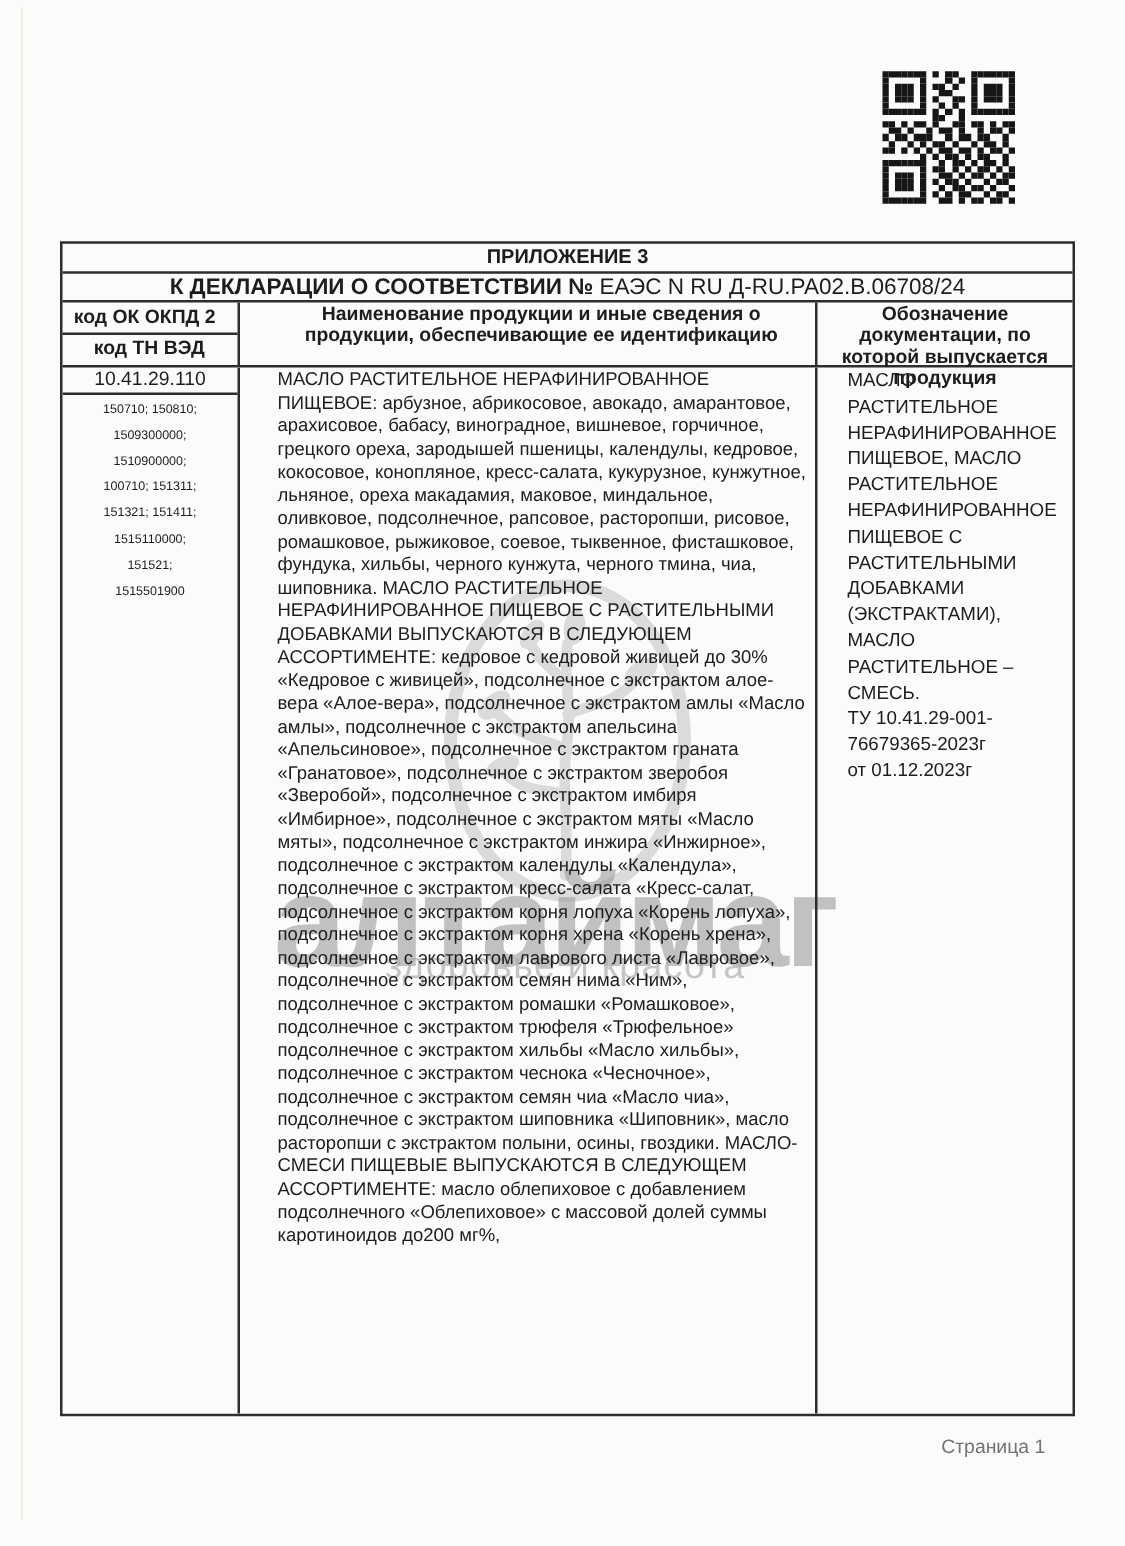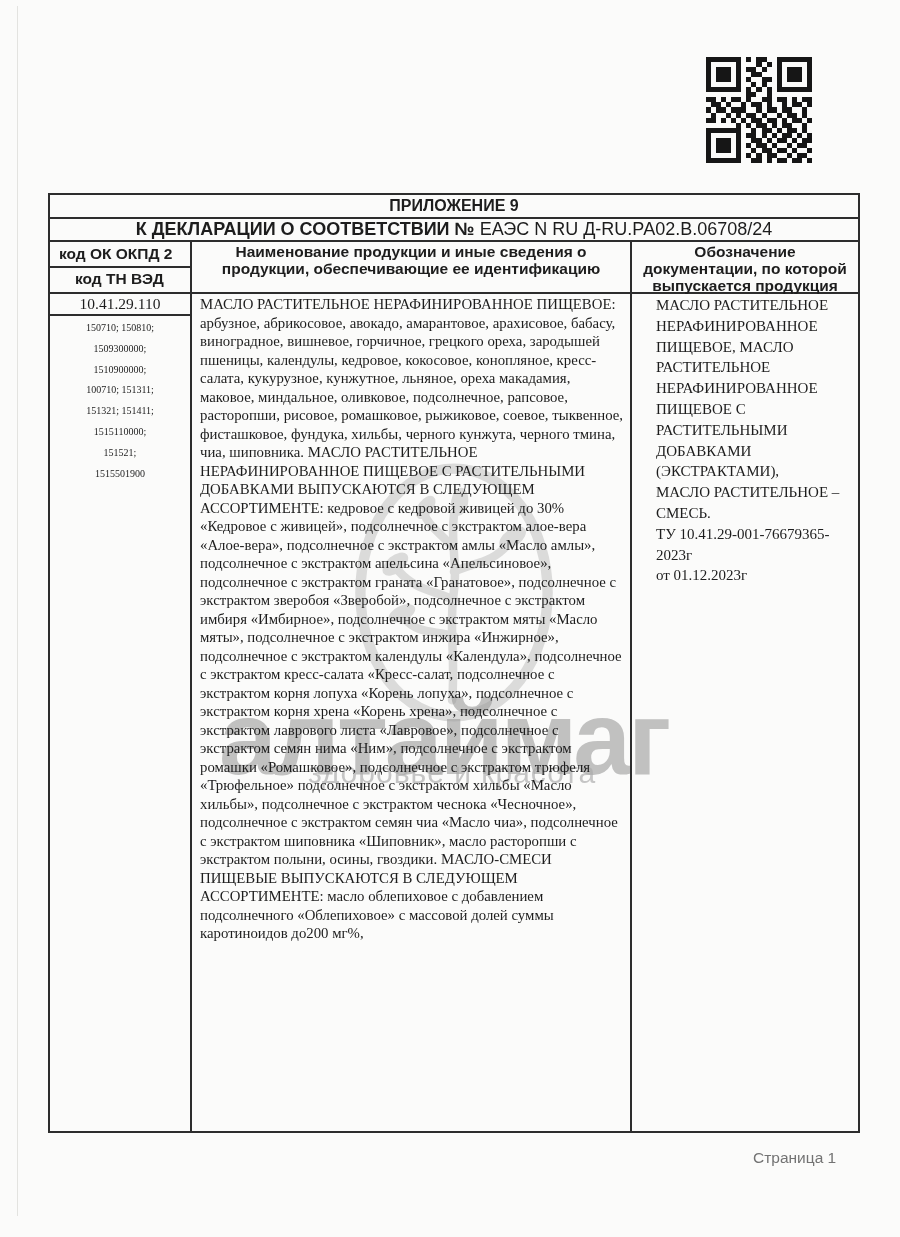--- a/index.html
+++ b/index.html
@@ -59,32 +59,32 @@
     height:23px; border-bottom:2px solid #2d2d2d;
     text-align:center; font-size:18px; line-height:20px;
   }
   .row-title2 .b { font-weight:bold; }
   .row-title3 {
     height:19px; border-bottom:2px solid #2d2d2d;
     text-align:center; font-size:15.5px; line-height:17px;
   }
   .thead { height:52px; border-bottom:2px solid #2d2d2d; display:flex; }
   .col1 { width:142px; border-right:2px solid #2d2d2d; }
-  .col2 { width:440px; border-right:2px solid #2d2d2d; }
+  .col2 { width:440px; border-right:2px solid #2d2d2d;margin-left:22px; }
   .col3 { flex:1; }
   .h-c1-top {
     height:26px; border-bottom:2px solid #2d2d2d;
     font-weight:bold; font-size:15.5px; line-height:23px; padding-left:9px;
   }
   .h-c1-bot { height:24px; font-weight:bold; font-size:15.5px; line-height:22px; padding-left:25px; }
   .h-c2, .h-c3 {
     font-weight:bold; font-size:15.5px; line-height:17px;
     text-align:center; padding:1px 6px 0 6px;
   }
-  .tbody { flex:1; display:flex; overflow:hidden;font-family:Liberation Serif, serif; }
+  .tbody { flex:1; display:flex; overflow:hidden; }
   .okpd-cell {
     height:22px; border-bottom:2px solid #2d2d2d;
     text-align:center; font-size:15.5px; line-height:20px;
   }
   .codes { text-align:center; font-size:10px; line-height:20.8px; padding-top:2px; }
   .desc-cell {
     padding:1px 6px 0 8px; font-size:14.8px; line-height:18.5px;
     text-align:left; overflow:hidden; height:100%;
   }
   .docm-cell {
@@ -566,21 +566,21 @@
       <ellipse cx="55" cy="164" rx="15" ry="8" transform="rotate(-25 55 164)"></ellipse>
       <ellipse cx="80" cy="52" rx="14" ry="8" transform="rotate(-55 80 52)"></ellipse>
       <ellipse cx="116" cy="46" rx="9" ry="15" transform="rotate(8 116 46)"></ellipse>
     </g>
   </svg>
   <div class="wm-brand">алтаймаг</div>
   <div class="wm-tagline">здоровье и красота</div>
 
   <div class="doc-table">
 
-    <div class="row-title1">ПРИЛОЖЕНИЕ 9</div>
+    <div class="row-title1">ПРИЛОЖЕНИЕ 3</div>
 
     <div class="row-title2">
       <span class="b">К ДЕКЛАРАЦИИ О СООТВЕТСТВИИ № </span><span>ЕАЭС N RU Д-RU.РА02.В.06708/24</span>
     </div>
 
 
     <div class="thead">
       <div class="col1">
         <div class="h-c1-top">код ОК ОКПД 2</div>
         <div class="h-c1-bot">код ТН ВЭД</div>

